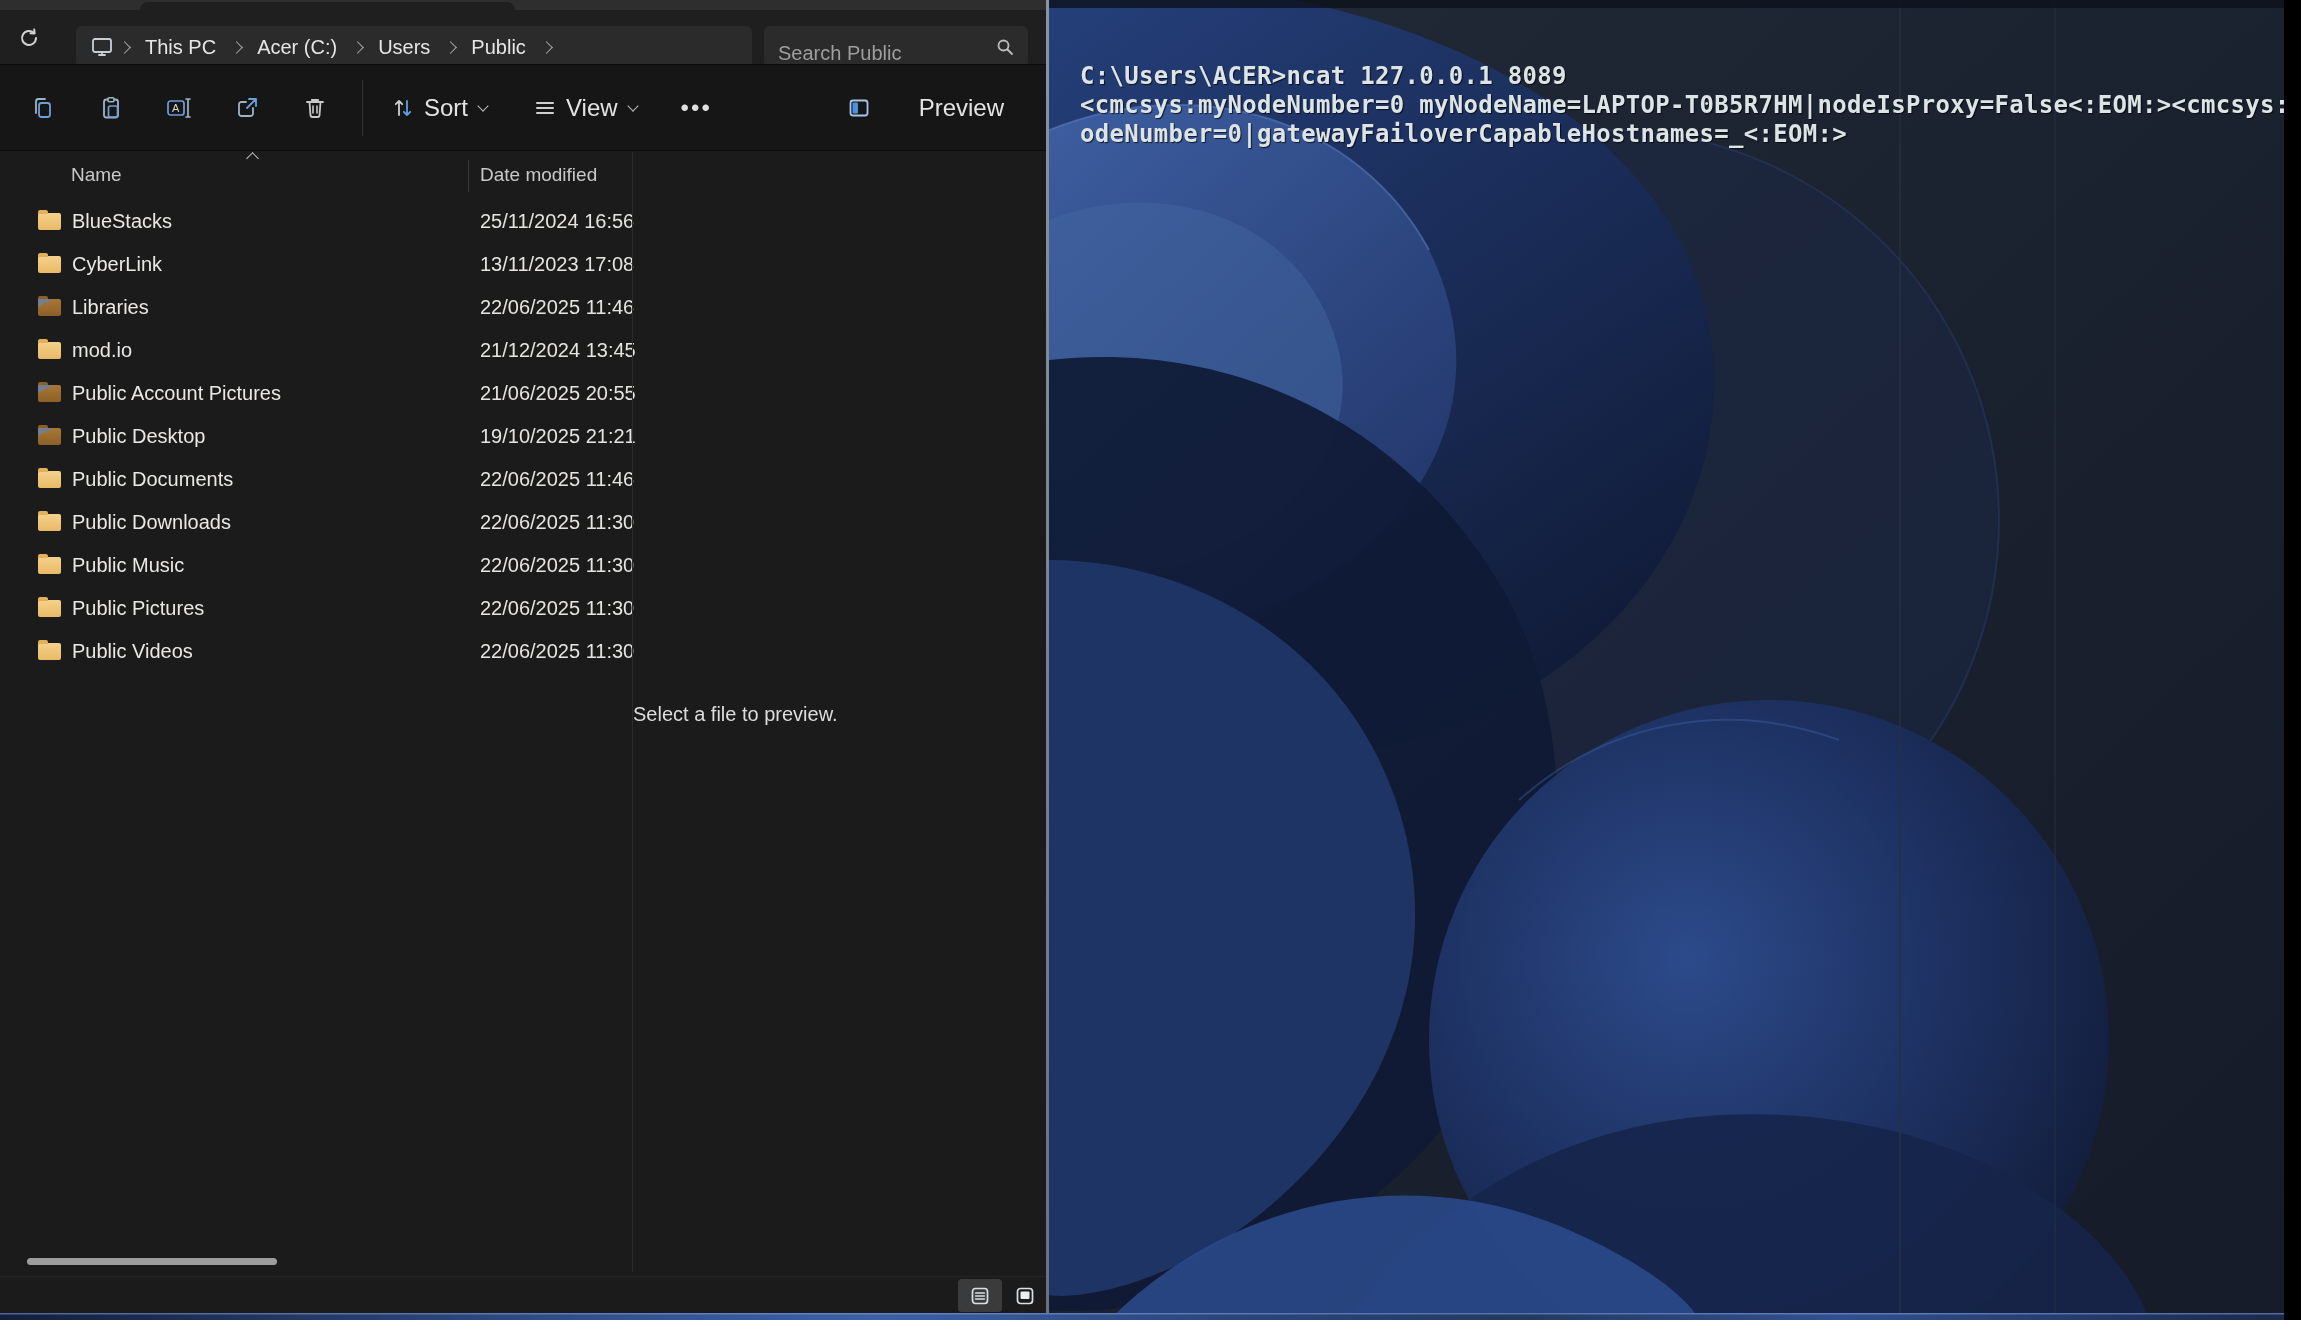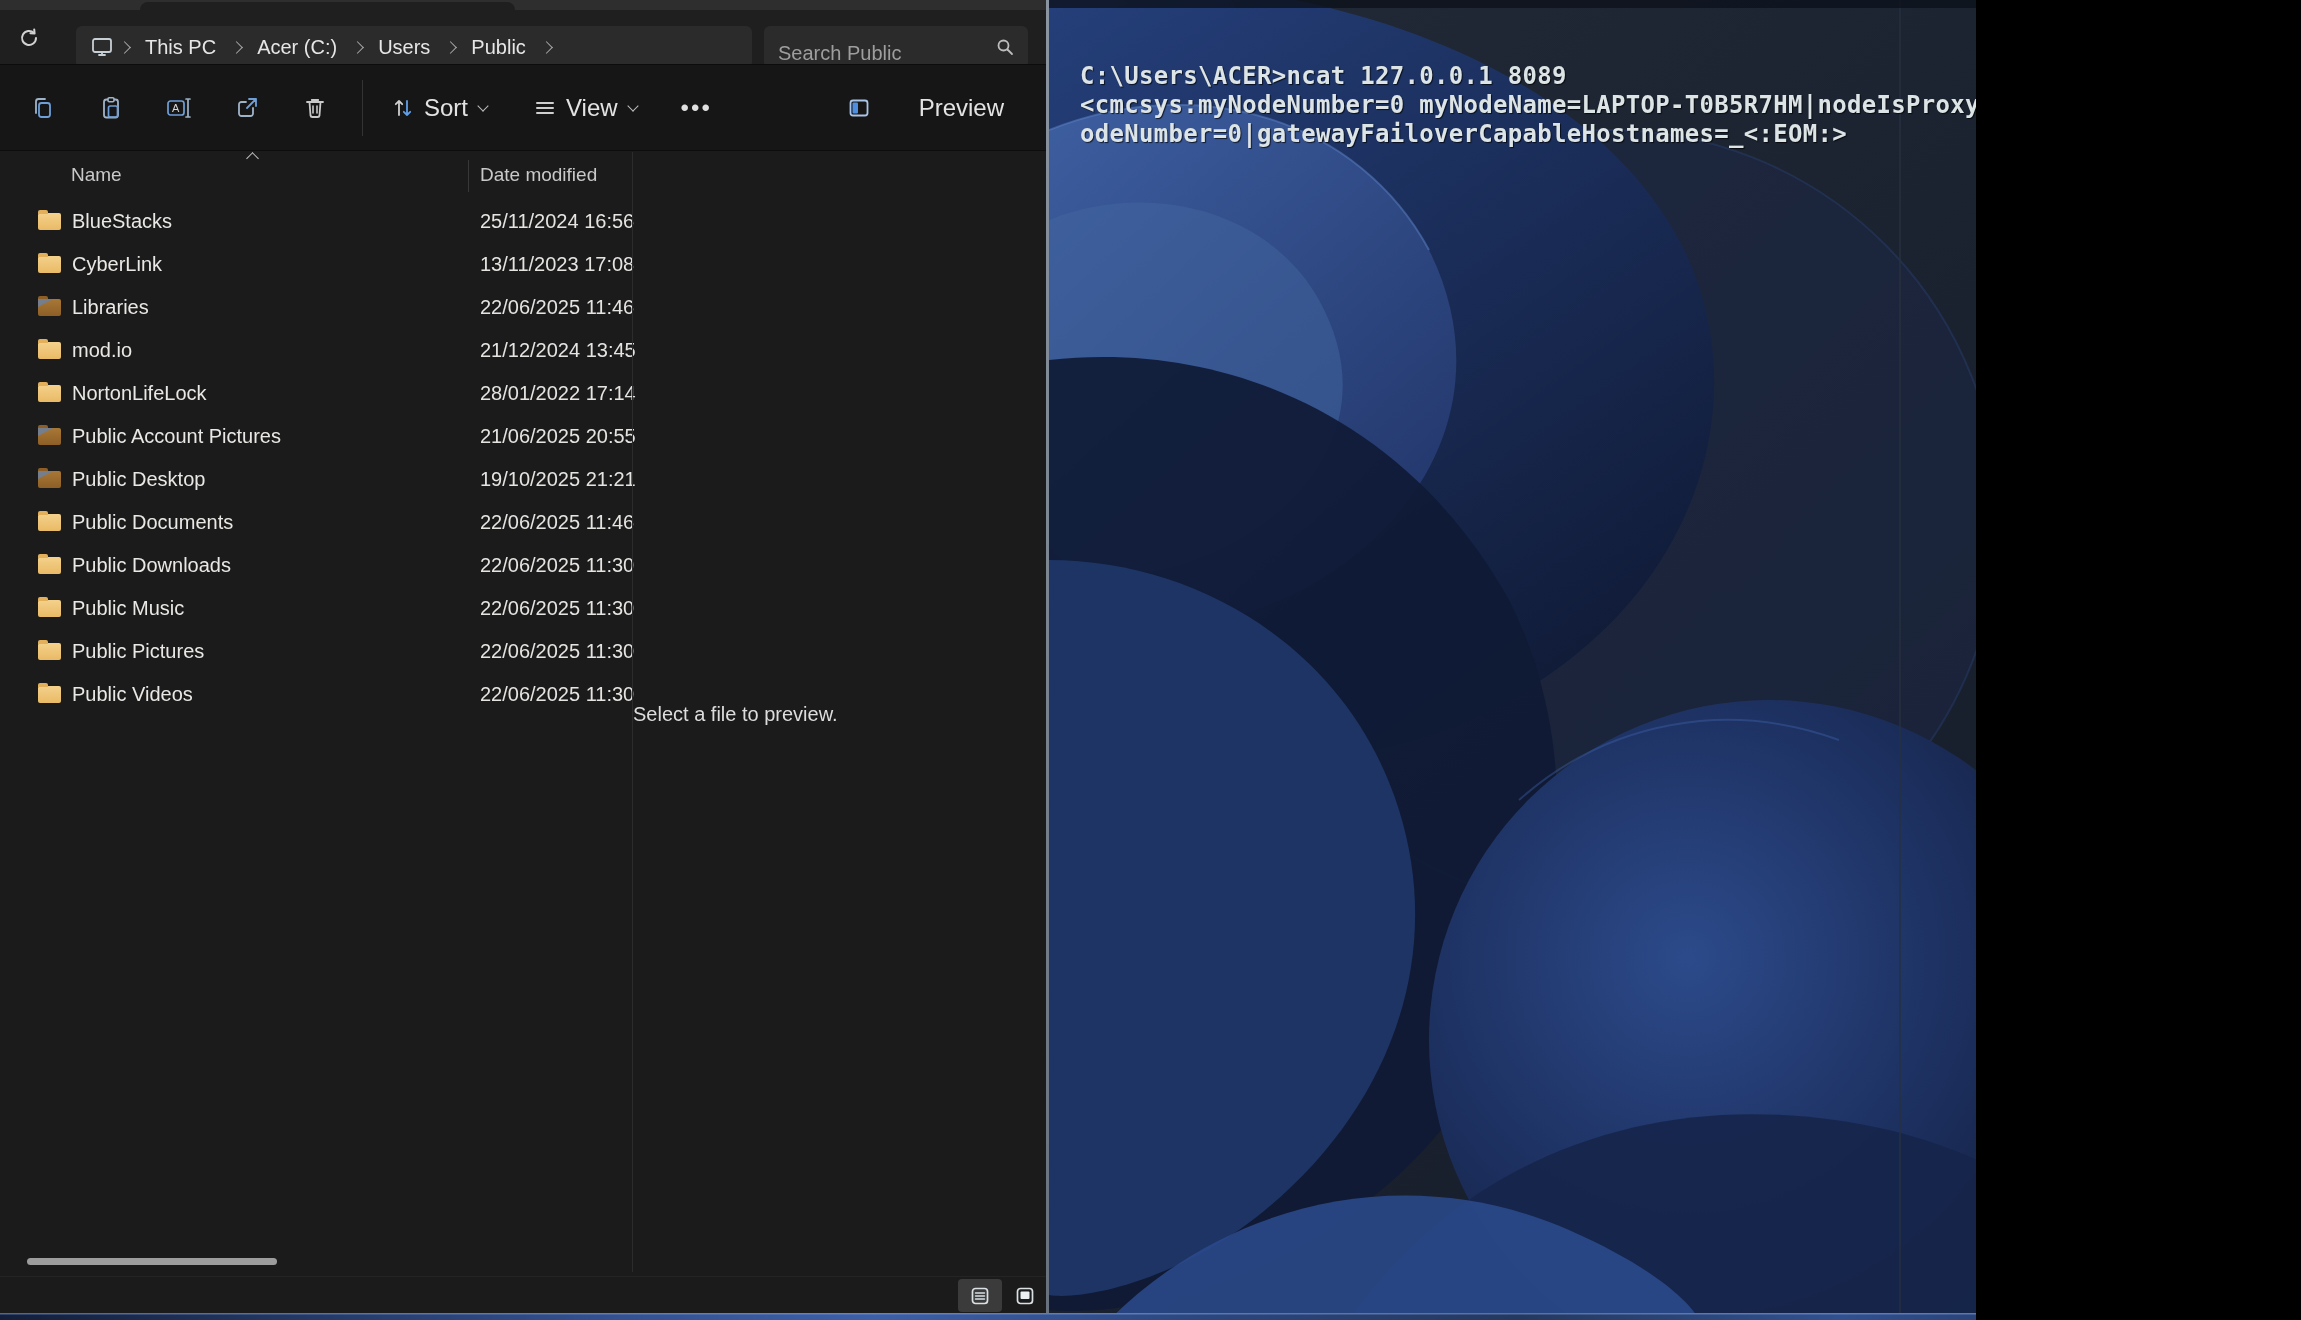--- a/index.html
+++ b/index.html
@@ -1,16 +1,16 @@
 <!DOCTYPE html>
 <html><head>
 <meta charset="utf-8">
 <style>
   html,body{margin:0;padding:0;background:#000;}
-  .stage{position:relative;width:1976px;height:1320px;overflow:hidden;
+  .stage{position:relative;width:2284px;height:1320px;overflow:hidden;
          font-family:"Liberation Sans",sans-serif;background:#6d28d9;}
 
   
   .explorer{position:absolute;left:0;top:0;width:1046px;height:1313px;background:#1b1b1b;}
   .win-border{position:absolute;left:1046px;top:0;width:3px;height:1313px;
               background:linear-gradient(180deg,#8a95a1,#67727e);}
   .tabbar{position:absolute;left:0;top:0;width:100%;height:10px;background:#2e2e2e;}
   .tab{position:absolute;left:140px;top:2px;width:375px;height:10px;background:#1f1f1f;
        border-radius:8px 8px 0 0;}
   .addrrow{position:absolute;left:0;top:10px;width:100%;height:54px;background:#1f1f1f;}
@@ -237,25 +237,20 @@
           <span class="fname">Libraries</span>
           <span class="fdate">22/06/2025 11:46</span>
         </div>
 
         <div class="frow">
           <span class="ficon"></span>
           <span class="fname">mod.io</span>
           <span class="fdate">21/12/2024 13:45</span>
         </div>
 
-        <div class="frow">
-          <span class="ficon"></span>
-          <span class="fname">NortonLifeLock</span>
-          <span class="fdate">28/01/2022 17:14</span>
-        </div>
 
         <div class="frow">
           <span class="ficon special"></span>
           <span class="fname">Public Account Pictures</span>
           <span class="fdate">21/06/2025 20:55</span>
         </div>
 
         <div class="frow">
           <span class="ficon special"></span>
           <span class="fname">Public Desktop</span>

